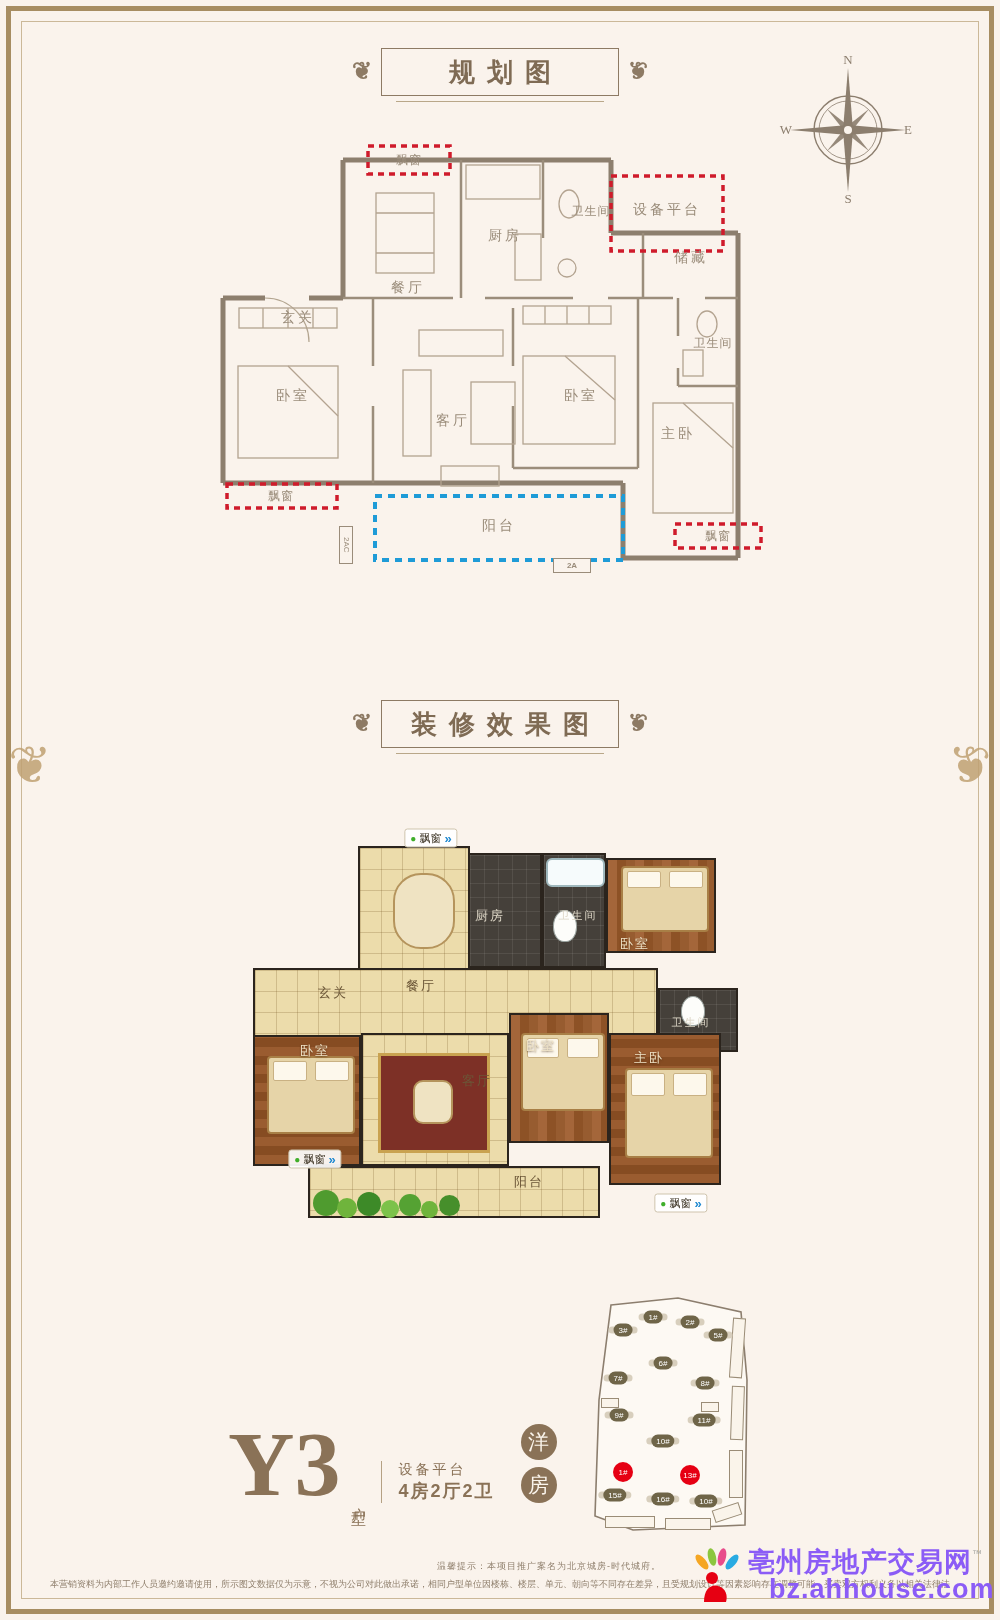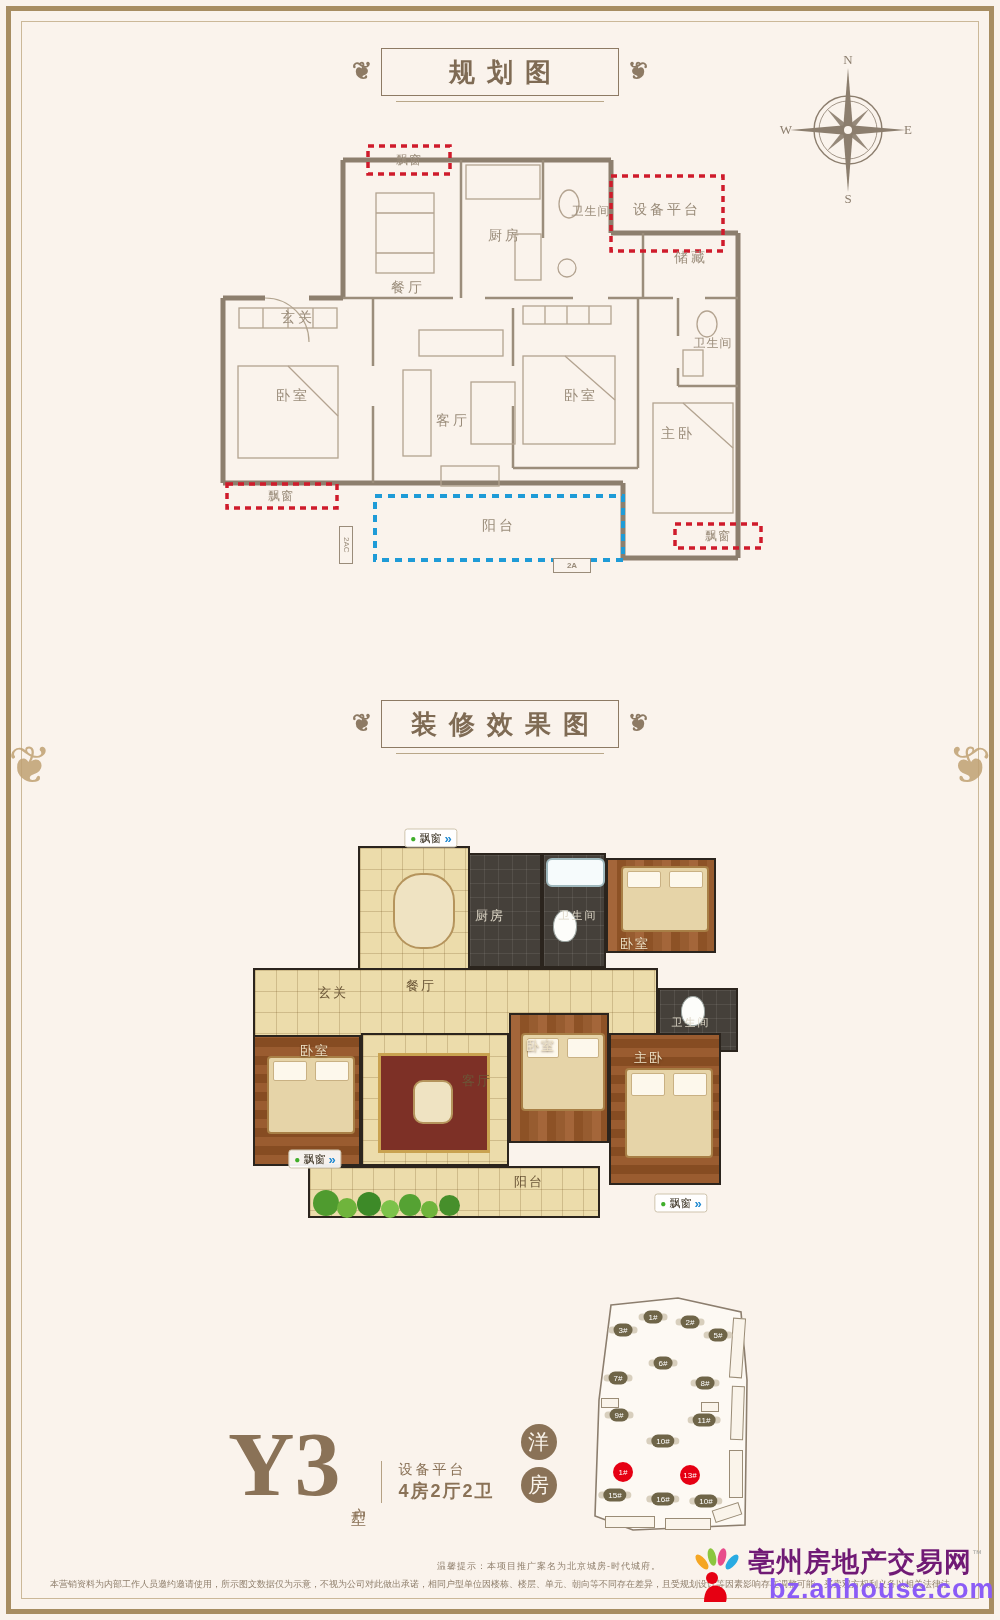--- a/index.html
+++ b/index.html
@@ -94,21 +94,21 @@
                display:flex;align-items:center;justify-content:center;font-size:21px;}
 
   
   .notice{position:absolute;left:437px;top:1560px;font-size:9px;color:#8f7f6c;letter-spacing:1px;}
   .disclaimer{position:absolute;left:50px;top:1578px;width:900px;font-size:9px;color:#8f7f6c;
               white-space:nowrap;overflow:hidden;}
 
   
   .watermark{position:absolute;left:688px;top:1548px;display:flex;align-items:center;z-index:20;}
   .wm-text{margin-left:4px;line-height:1.0;}
-  .wm-name{font-size:27px;font-weight:bold;color:#701a75;letter-spacing:1px;}
+  .wm-name{font-size:27px;font-weight:bold;color:#8b5cf6;letter-spacing:1px;}
   .wm-tm{font-size:10px;color:#a7a7a2;vertical-align:top;}
   .wm-url{font-size:27px;font-weight:bold;color:#8b5cf6;letter-spacing:1px;margin-left:21px;}
 </style>
 </head>
 <body>
 
 <div class="page">
   <div class="frame-outer"></div>
   <div class="frame-inner"></div>
 

